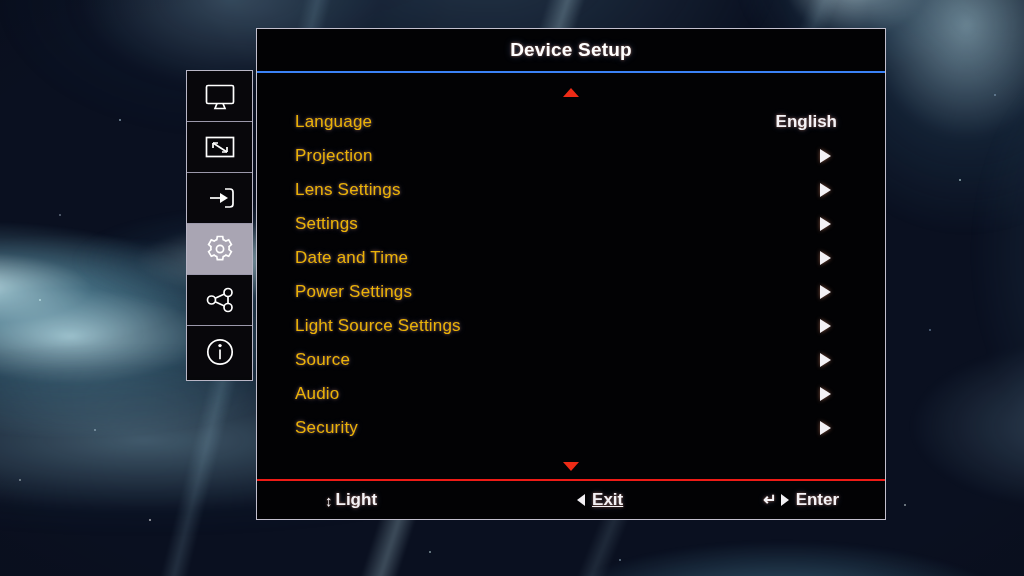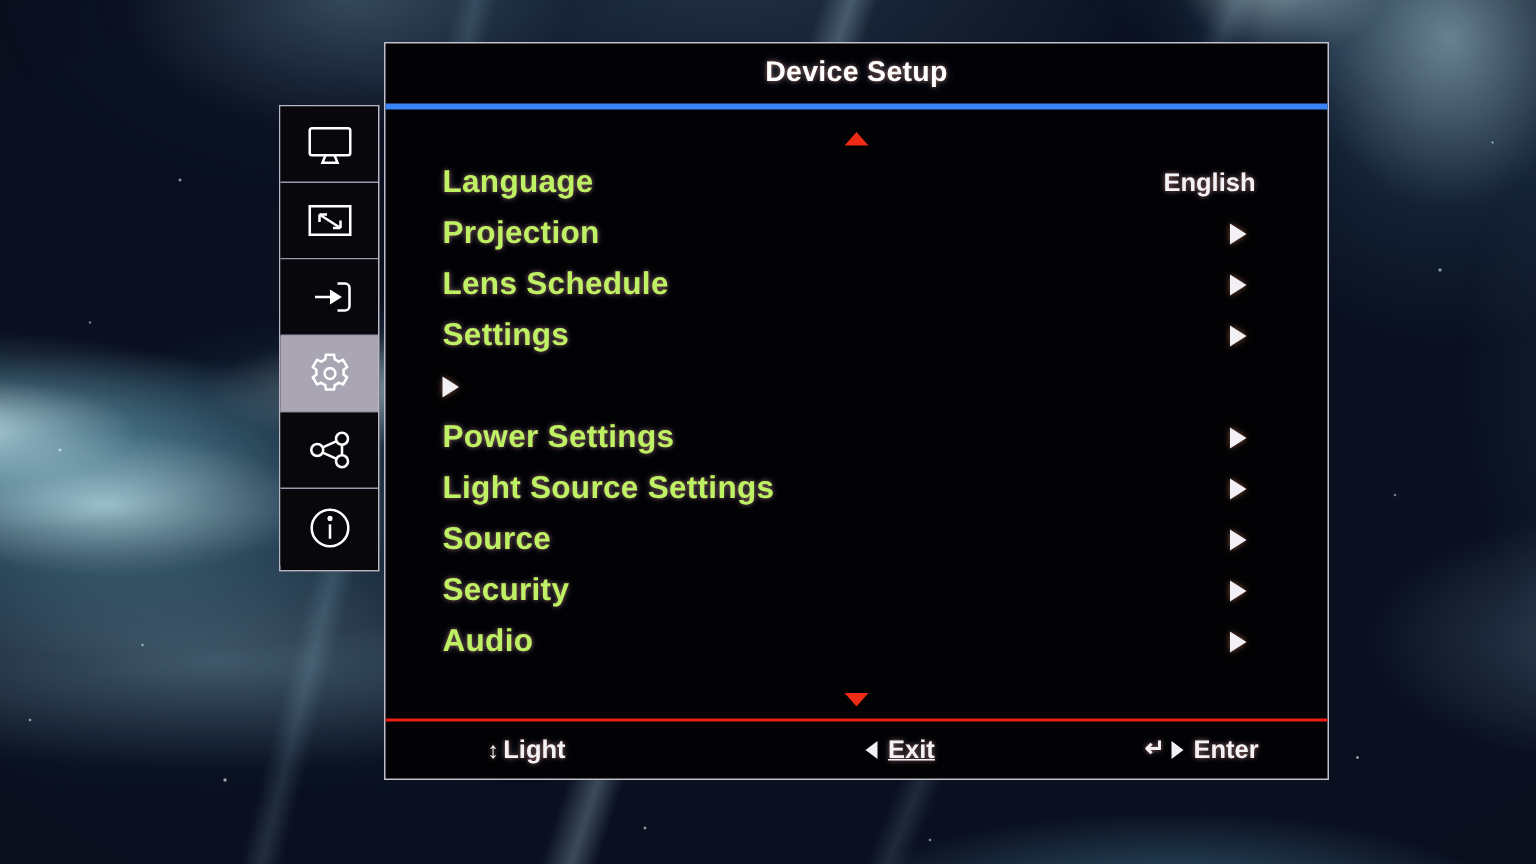--- a/index.html
+++ b/index.html
@@ -136,21 +136,21 @@
     display: flex;
     flex-direction: column;
   }
 
   #titlebar {
     height: 44px;
     flex: 0 0 auto;
     display: flex;
     align-items: center;
     justify-content: center;
-    border-bottom: 4px solid #3b82f6;
+    border-bottom: 2px solid #3b82f6;
     box-sizing: border-box;
   }
   #title {
     color: #ffffff;
     font-size: 19px;
     font-weight: bold;
     letter-spacing: .2px;
     text-shadow: 0 0 3px rgba(255,160,120,.55), 0 0 7px rgba(120,170,255,.35);
   }
 
@@ -188,23 +188,23 @@
     right: 46px;
     top: 32px;
   }
   .menuRow {
     height: 34px;
     display: flex;
     align-items: center;
     justify-content: space-between;
   }
   .menuLabel {
-    color: #bef264;
-    font-size: 21px;
-    font-weight: bold;
+    color: #eab308;
+    font-size: 17px;
+    font-weight: normal;
     letter-spacing: .2px;
     text-shadow: 0 0 3px rgba(255,150,110,.5), 0 0 6px rgba(130,175,255,.3);
   }
   .menuValue {
     color: #f4f2f6;
     font-size: 17px;
     font-weight: bold;
     text-shadow: 0 0 3px rgba(255,150,110,.5), 0 0 6px rgba(130,175,255,.3);
     padding-right: 2px;
   }
@@ -356,48 +356,49 @@
       <div id="menuList">
           <div class="menuRow">
             <div class="menuLabel">Language</div>
             <div class="menuValue">English</div>
           </div>
           <div class="menuRow">
             <div class="menuLabel">Projection</div>
             <div class="menuArrow"></div>
           </div>
           <div class="menuRow">
-            <div class="menuLabel">Lens Schedule</div>
+            <div class="menuLabel">Lens Settings</div>
             <div class="menuArrow"></div>
           </div>
           <div class="menuRow">
             <div class="menuLabel">Settings</div>
             <div class="menuArrow"></div>
           </div>
           <div class="menuRow">
+            <div class="menuLabel">Date and Time</div>
             <div class="menuArrow"></div>
           </div>
           <div class="menuRow">
             <div class="menuLabel">Power Settings</div>
             <div class="menuArrow"></div>
           </div>
           <div class="menuRow">
             <div class="menuLabel">Light Source Settings</div>
             <div class="menuArrow"></div>
           </div>
           <div class="menuRow">
             <div class="menuLabel">Source</div>
             <div class="menuArrow"></div>
           </div>
           <div class="menuRow">
+            <div class="menuLabel">Audio</div>
+            <div class="menuArrow"></div>
+          </div>
+          <div class="menuRow">
             <div class="menuLabel">Security</div>
-            <div class="menuArrow"></div>
-          </div>
-          <div class="menuRow">
-            <div class="menuLabel">Audio</div>
             <div class="menuArrow"></div>
           </div>
         </div>
 
       <div class="scrollArrow down">
         <div class="triDown"></div>
       </div>
 
     </div>
 

